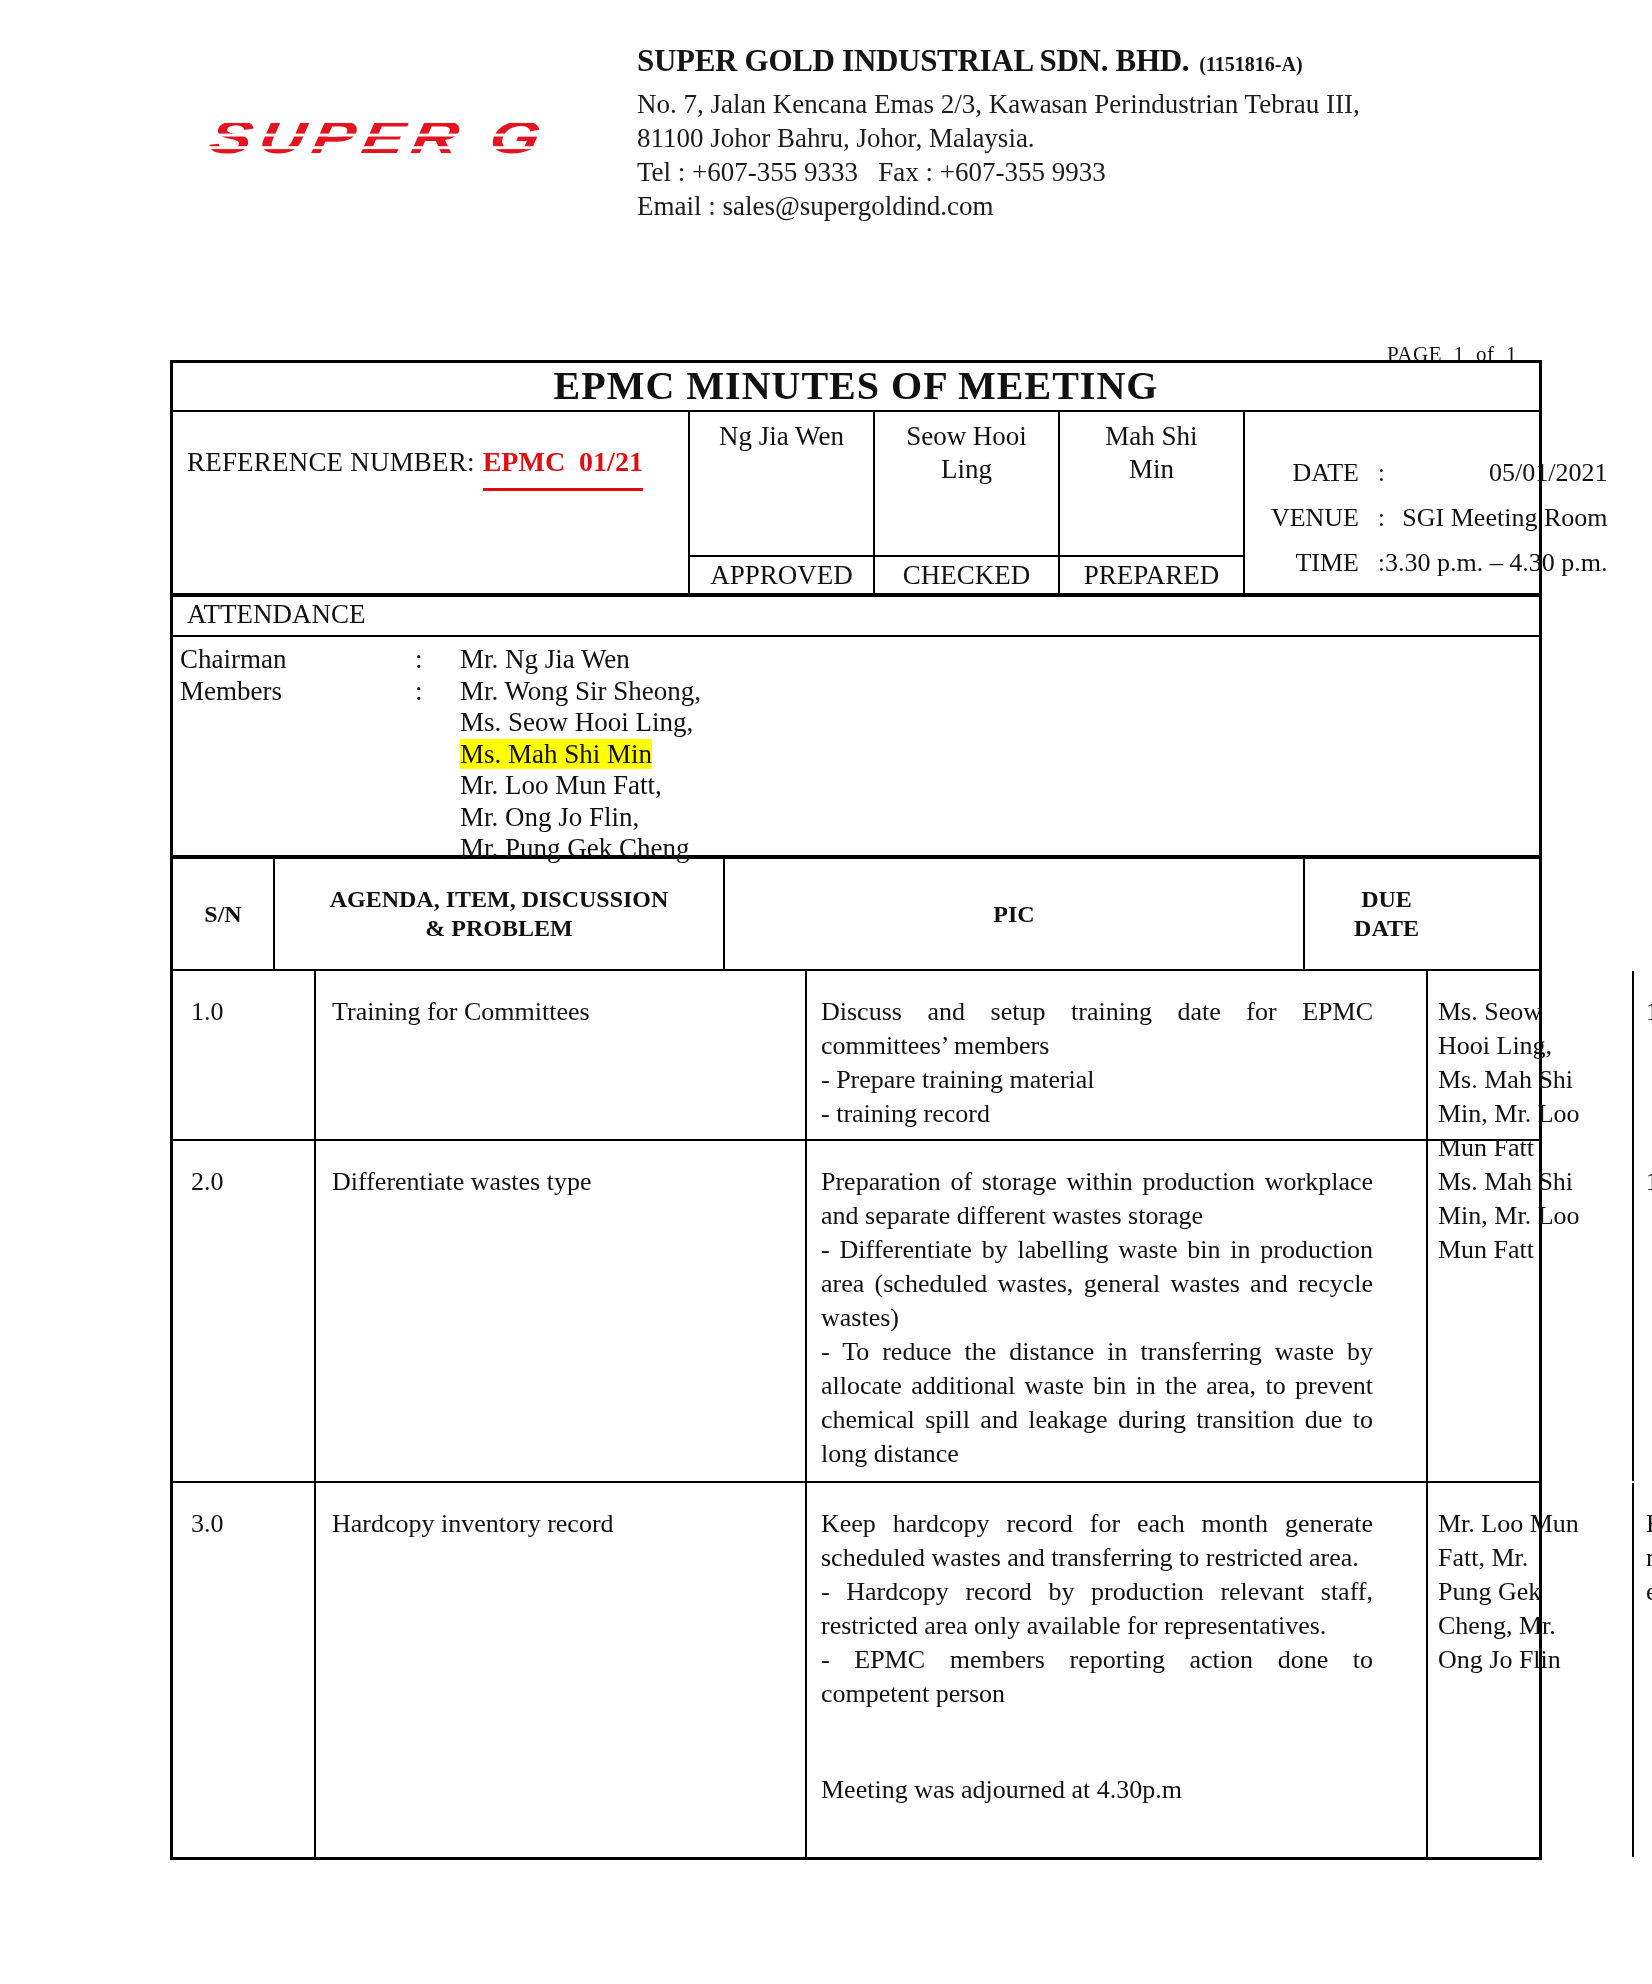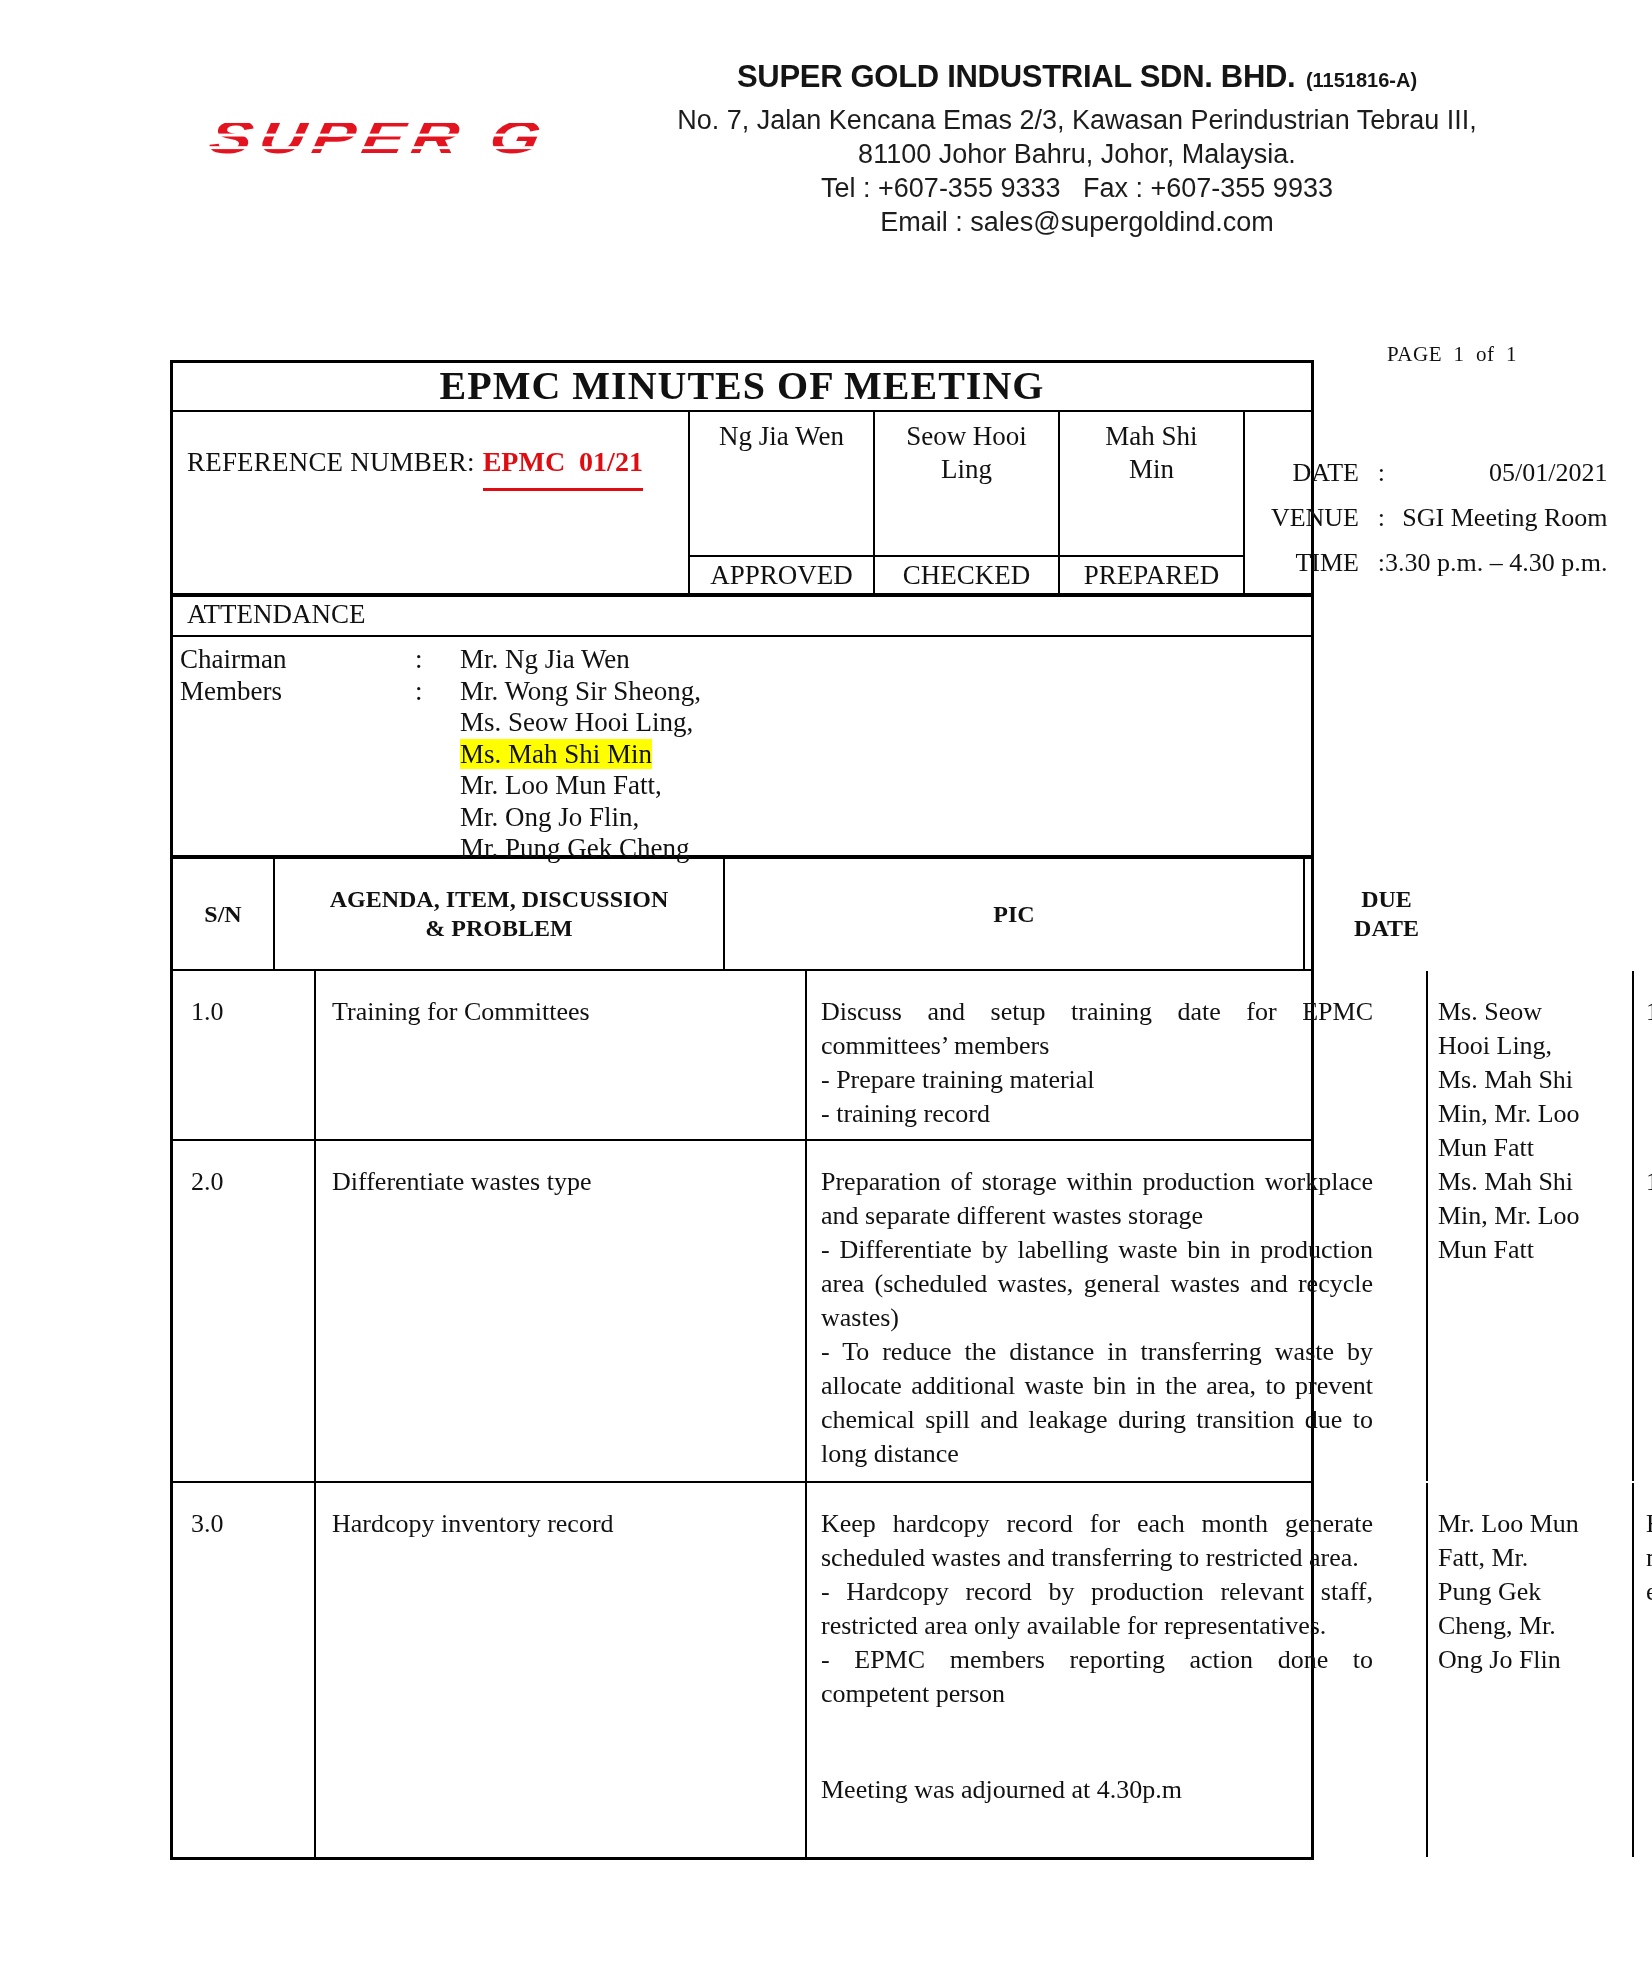--- a/index.html
+++ b/index.html
@@ -22,38 +22,37 @@
     color:#e31420; transform:skewX(-10deg) scaleY(0.72); transform-origin:left center;
     white-space:nowrap;
   }
   @supports (-webkit-background-clip:text) {
     .logo-text {
       background:repeating-linear-gradient(to bottom, #e31420 0 14px, #ffffff 14px 18px);
       -webkit-background-clip:text; background-clip:text; color:transparent;
     }
   }
   .company-block {
-    position:absolute; left:637px; top:56px; width:880px;
-    font-family:Liberation Sans, sans-serif;
-    text-align:center;
+    position:absolute; left:637px; top:40px; width:880px;
+    font-family:Liberation Serif, serif;
   }
   .company-name-line { line-height:42px; }
   .company-name { font-size:31px; font-weight:800; letter-spacing:-0.3px; color:#151515; }
   .company-reg  { font-size:20px; font-weight:700; color:#151515; margin-left:6px; }
   .company-detail { font-size:27px; line-height:34px; color:#1c1c1c; }
 
   
   .page-indicator {
     position:absolute; top:326px; right:135px;
     font-size:21px; color:#111; letter-spacing:0.5px;margin-top:16px;
   }
 
   
   .doc-table {
-    position:absolute; left:170px; top:360px; width:1144px; height:1500px;
+    position:absolute; left:170px; top:360px; width:1372px; height:1500px;
     border:3px solid #000; background:#fff;
   }
   .title-row {
     height:49px; border-bottom:2px solid #000;
     text-align:center; font-size:40px; font-weight:bold; letter-spacing:1px;
     line-height:45px;
   }
 
   
   .sign-row { display:grid; grid-template-columns:515px 185px 185px 185px 1fr; height:181px; }

